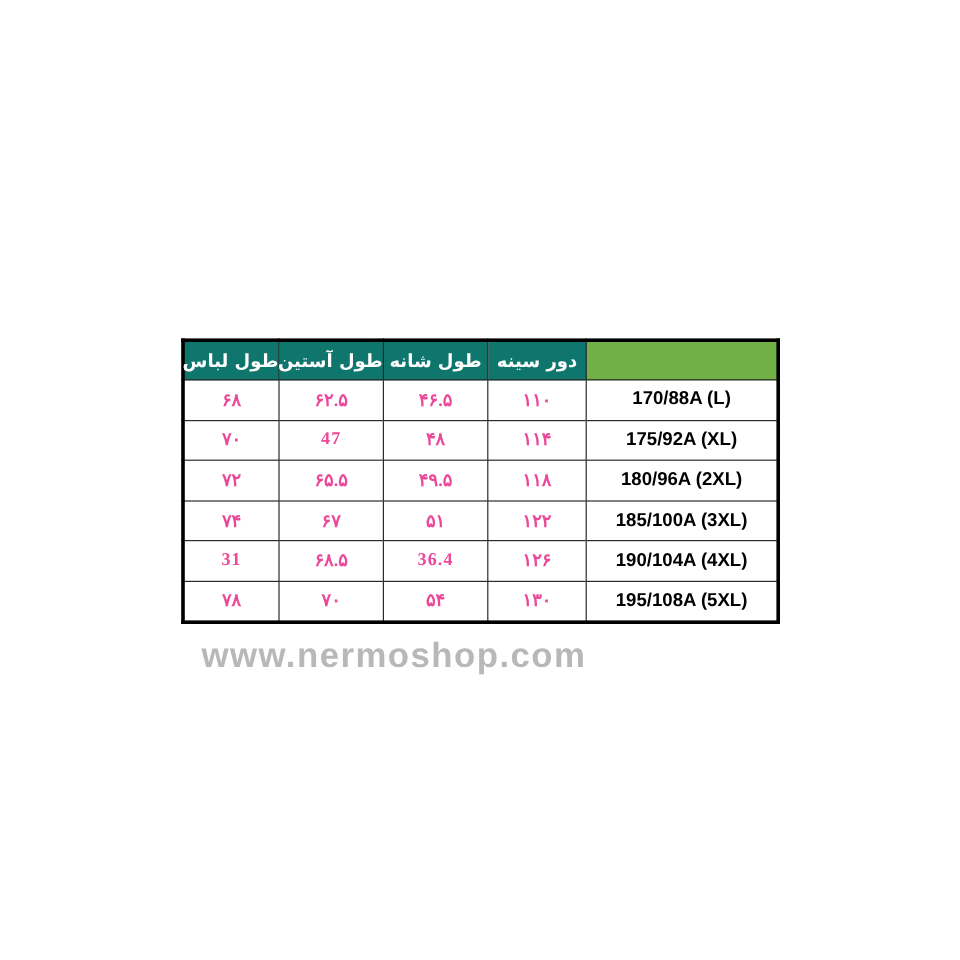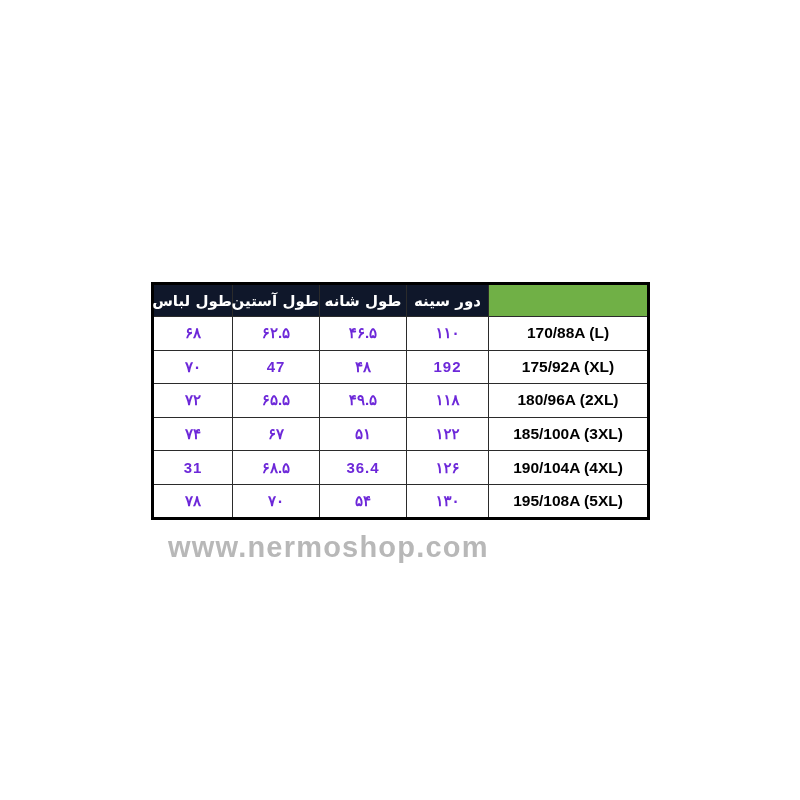--- a/index.html
+++ b/index.html
@@ -46,21 +46,21 @@
     padding: 0;
     white-space: nowrap;
   }
 
   
   table.size-chart thead tr {
     height: 33px;
   }
 
   table.size-chart th {
-    background: #0f172a;
+    background: #0f766e;
     color: #ffffff;
     font-size: 15px;
     font-weight: bold;
     font-family: "DejaVu Sans", "Liberation Sans", sans-serif;
     direction: rtl;
     letter-spacing: 0px;
   }
 
   table.size-chart th.corner-cell {
     background: #70b046;
@@ -74,24 +74,24 @@
   td.size-label {
     font-size: 15.5px;
     color: #000000;
     direction: ltr;
     font-family: "Liberation Sans", sans-serif;
     font-weight: bold;
   }
 
   td.num {
     font-size: 15px;
-    color: #6d28d9;
+    color: #ec4899;
     font-weight: bold;
     direction: rtl;
-    font-family: Liberation Sans, sans-serif;
+    font-family: Liberation Serif, serif;
     letter-spacing: 1px;
   }
 
   
   col.c-label  { width: 160px; }
   col.c-chest  { width: 82px; }
   col.c-shoulder { width: 87px; }
   col.c-sleeve { width: 87px; }
   col.c-dress  { width: 80px; }
 
@@ -139,21 +139,21 @@
       <tbody>
         <tr>
           <td class="size-label">170/88A (L)</td>
           <td class="num">۱۱۰</td>
           <td class="num">۴۶.۵</td>
           <td class="num">۶۲.۵</td>
           <td class="num">۶۸</td>
         </tr>
         <tr>
           <td class="size-label">175/92A (XL)</td>
-          <td class="num">192</td>
+          <td class="num">۱۱۴</td>
           <td class="num">۴۸</td>
           <td class="num">47</td>
           <td class="num">۷۰</td>
         </tr>
         <tr>
           <td class="size-label">180/96A (2XL)</td>
           <td class="num">۱۱۸</td>
           <td class="num">۴۹.۵</td>
           <td class="num">۶۵.۵</td>
           <td class="num">۷۲</td>

